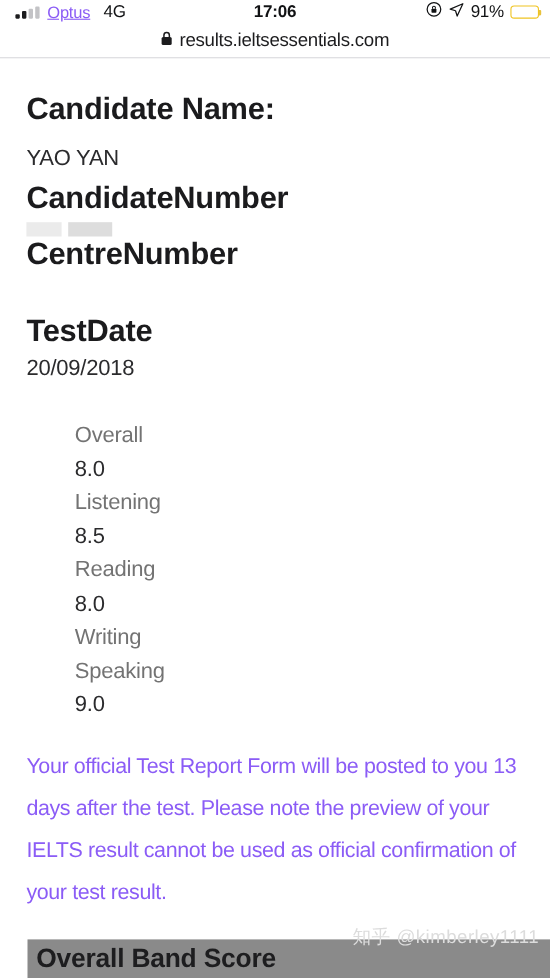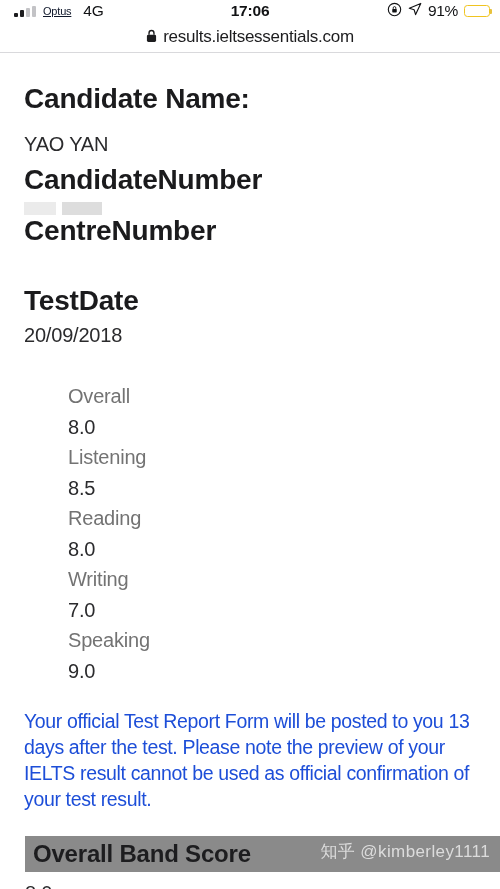--- a/index.html
+++ b/index.html
@@ -42,22 +42,22 @@
     display: block;
     width: 4px;
     border-radius: 1px;
     background: #1c1c1e;
   }
   .signal-bars i.b1 { height: 4px; }
   .signal-bars i.b2 { height: 6.5px; }
   .signal-bars i.b3 { height: 9px;  background: #c3c3c6; }
   .signal-bars i.b4 { height: 11px; background: #c3c3c6; }
   .carrier {
-    font-size: 11px;
-    color: #0f172a;
+    font-size: 15px;
+    color: #8b5cf6;
     letter-spacing: -0.2px;
     text-decoration: underline;
   }
   .network {
     font-size: 15.5px;
     color: #111214;
     letter-spacing: -0.2px;
     margin-left: 5px;
   }
   .sb-time {
@@ -185,22 +185,22 @@
     margin: 0;
     font-size: 20px;
     color: #2b2b2d;
     letter-spacing: -0.2px;
     line-height: 30.5px;
   }
 
   .notice {
     margin: 22px 12px 0 24px;
     font-size: 19.5px;
-    line-height: 26px;
-    color: #1d4ed8;
+    line-height: 38px;
+    color: #8b5cf6;
     letter-spacing: -0.35px;
   }
 
   .band-section { margin-top: 24px; }
   .band-header {
     margin-left: 25px;
     margin-right: 0;
     background: #8a8a8a;
     height: 36px;
     display: flex;
@@ -310,21 +310,20 @@
   </div>
 
   <div class="scores">
     <p class="score-label">Overall</p>
     <p class="score-value">8.0</p>
     <p class="score-label">Listening</p>
     <p class="score-value">8.5</p>
     <p class="score-label">Reading</p>
     <p class="score-value">8.0</p>
     <p class="score-label">Writing</p>
-    <p class="score-value">7.0</p>
     <p class="score-label">Speaking</p>
     <p class="score-value">9.0</p>
   </div>
 
   <p class="notice">Your official Test Report Form will be posted to you 13 days after the test. Please note the preview of your IELTS result cannot be used as official confirmation of your test result.</p>
 
   <div class="band-section">
     <div class="band-header">
       <span class="band-header-text">Overall Band Score</span>
     </div>

